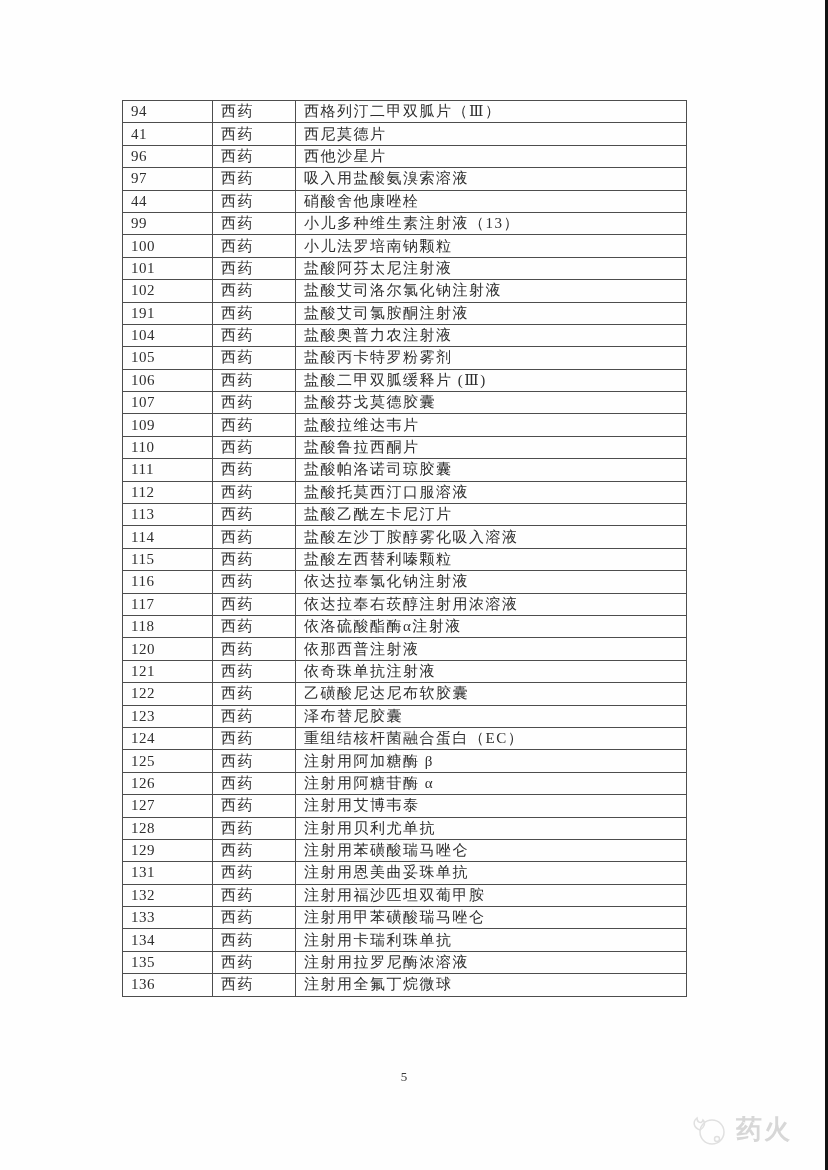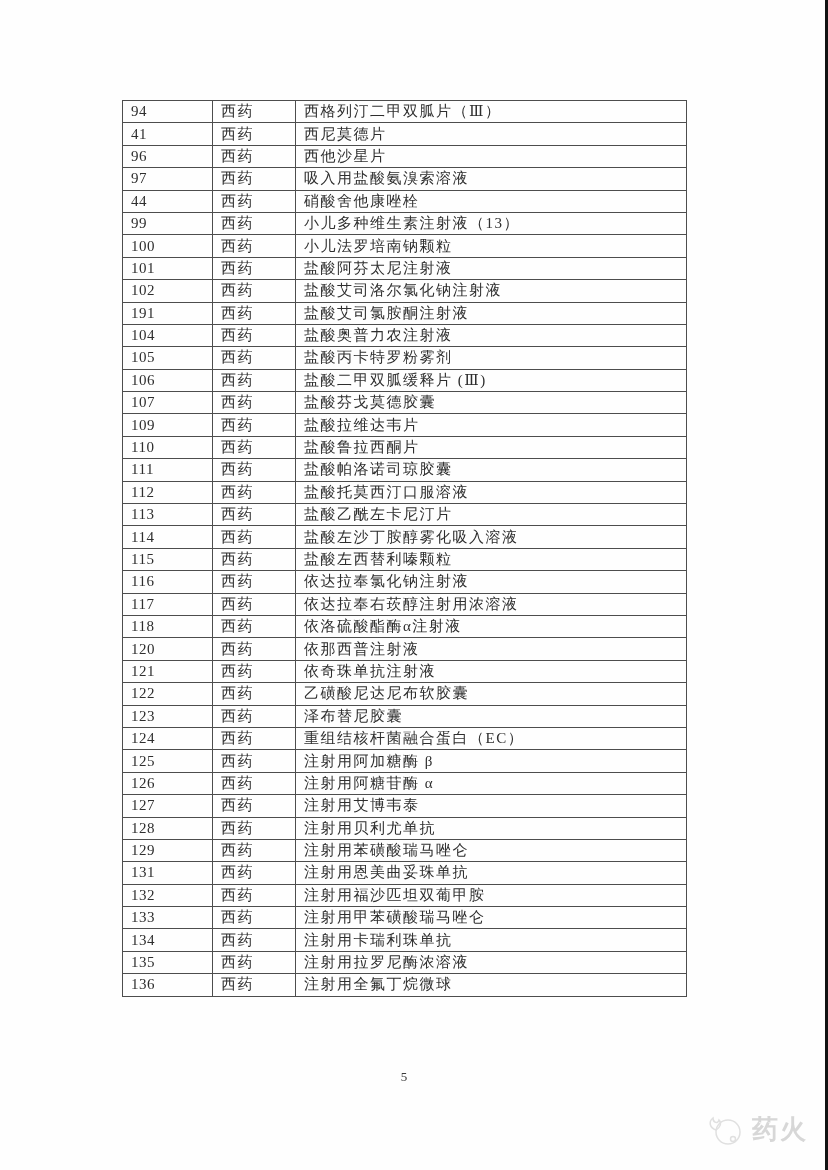--- a/index.html
+++ b/index.html
@@ -55,21 +55,21 @@
     position: absolute;
     left: 122px;
     top: 1069px;
     width: 564px;
     text-align: center;
     font-size: 13px;
     color: #3a3a3a;
   }
   .watermark {
     position: absolute;
-    right: 20px;
+    right: 36px;
     top: 1108px;
     display: flex;
     align-items: center;
     gap: 4px;
     color: #d7d7d7;
   }
   .watermark .wm-text {
     font-size: 26px;
     font-weight: bold;
     letter-spacing: 2px;

